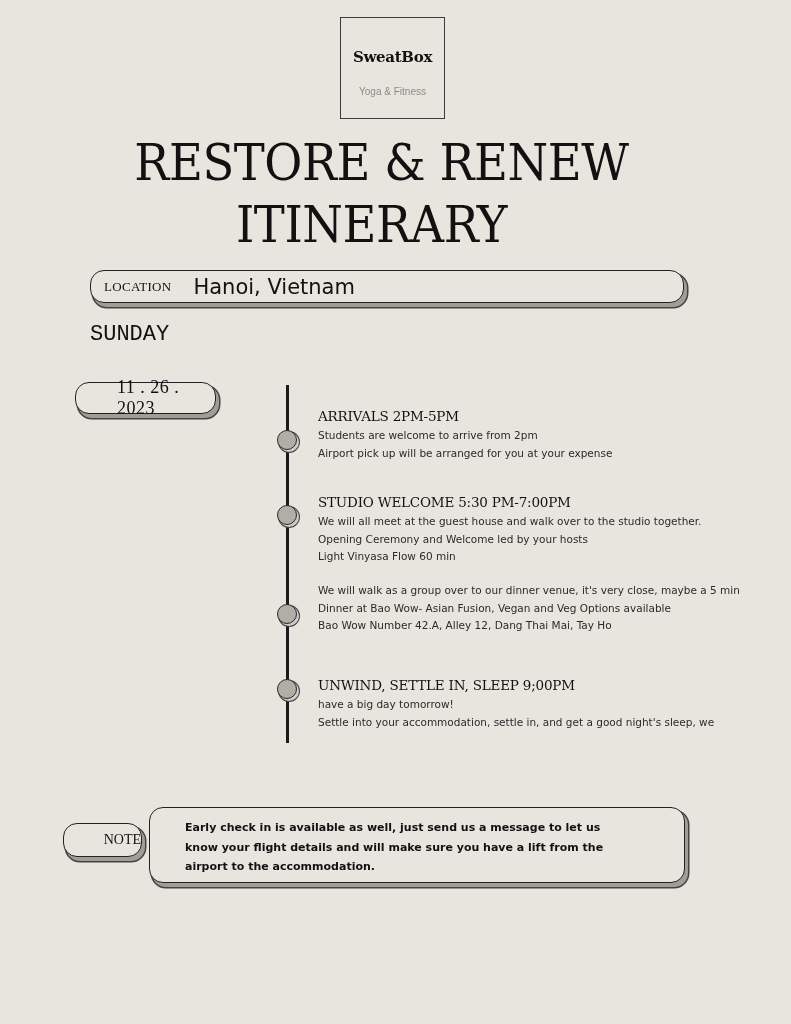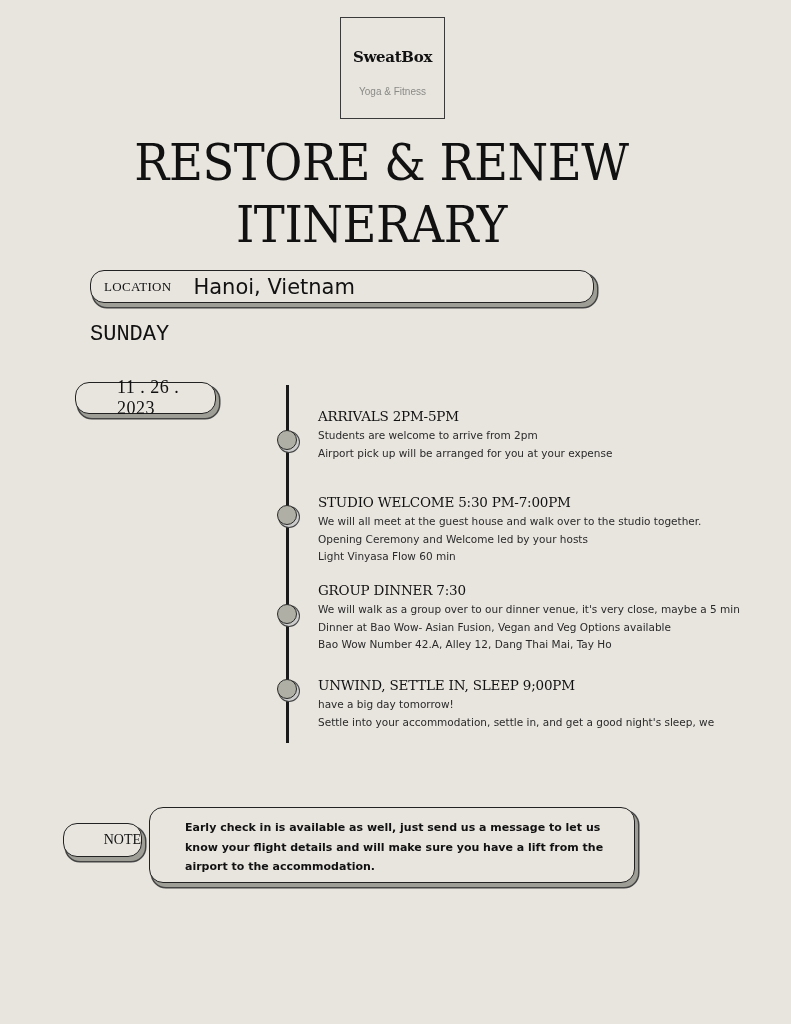--- a/index.html
+++ b/index.html
@@ -19,41 +19,41 @@
     font-family: "DejaVu Serif", serif; color: #111; font-size: 50px;
     letter-spacing: -0.5px; line-height: 1;
   }
   .title-1 { top: 138px; left: -14px; transform: scaleX(0.93); }
   .title-2 { top: 200px; left: -24px; transform: scaleX(0.93); }
 
   .pill {
     position: absolute; background: #e8e5df; border: 1.5px solid #222;
     border-radius: 14px; box-shadow: 3px 4px 0 0 #9e9e96, 3px 4px 0 1.5px #444;
   }
-  .location-pill { left: 90px; top: 270px; width: 504px; height: 33px; display: flex; align-items: center; padding-left: 13px; }
+  .location-pill { left: 90px; top: 270px; width: 594px; height: 33px; display: flex; align-items: center; padding-left: 13px; }
   .location-label { font-family: "Liberation Serif", serif; font-size: 13px; color: #111; letter-spacing: 0.3px; }
   .location-value { font-family: "DejaVu Sans", sans-serif; font-size: 21px; color: #111; margin-left: 22px; }
 
   .day-label { position: absolute; left: 90px; top: 322px; font-family: Liberation Mono, monospace; font-size: 22px; color: #111; }
   .date-pill { left: 75px; top: 382px; width: 141px; height: 32px; display: flex; align-items: center; justify-content: center; padding-left: 41px; }
   .date-text { font-family: "Liberation Serif", serif; font-size: 18px; color: #111; letter-spacing: 0.5px; }
 
   .timeline-line { position: absolute; left: 286px; top: 385px; width: 2.5px; height: 358px; background: #1a1a1a; }
   .timeline-dot {
     position: absolute; left: 277px; width: 20px; height: 20px; border-radius: 50%;
     background: #b0afa5; border: 1.5px solid #2a2a2a; box-shadow: 2px 2px 0 0 #ccc, 2px 2px 0 1px #444;
   }
 
   .event { position: absolute; left: 318px; width: 440px; }
   .event-title { font-family: "DejaVu Serif", serif; font-size: 13.5px; color: #111; letter-spacing: -0.2px; margin-bottom: 3px; }
   .event-line { font-family: "DejaVu Sans", sans-serif; font-size: 10.5px; color: #2a2a2a; line-height: 17.5px; white-space: nowrap; }
 
   .note-pill { left: 63px; top: 823px; width: 79px; height: 34px; display: flex; align-items: center; justify-content: flex-end; }
   .note-label { font-family: "Liberation Serif", serif; font-size: 14px; color: #111; }
-  .note-box { left: 149px; top: 807px; width: 486px; height: 76px; border-radius: 14px; padding: 10px 0 0 35px; }
+  .note-box { left: 149px; top: 807px; width: 536px; height: 76px; border-radius: 14px; padding: 10px 0 0 35px; }
   .note-text { font-family: "DejaVu Sans", sans-serif; font-weight: bold; font-size: 11px; color: #111; line-height: 19.5px; }
 </style>
 </head>
 <body>
 
 <div class="logo-box">
   <div class="logo-name">SweatBox</div>
   <div class="logo-sub">Yoga &amp; Fitness</div>
 </div>
 
@@ -83,21 +83,20 @@
 </div>
 
 <div class="event" style="top:494px">
   <div class="event-title">STUDIO WELCOME 5:30 PM-7:00PM</div>
   <div class="event-line">We will all meet at the guest house and walk over to the studio together.</div>
   <div class="event-line">Opening Ceremony and Welcome led by your hosts</div>
   <div class="event-line">Light Vinyasa Flow 60 min</div>
 </div>
 
 <div class="event" style="top:582px">
-  <div class="event-title">GROUP DINNER  7:30</div>
   <div class="event-line">We will walk as a group over to our dinner venue, it's very close, maybe a 5 min</div>
   <div class="event-line">Dinner at Bao Wow- Asian Fusion, Vegan and Veg Options available</div>
   <div class="event-line">Bao Wow Number 42.A, Alley 12, Dang Thai Mai, Tay Ho</div>
 </div>
 
 <div class="event" style="top:677px">
   <div class="event-title">UNWIND, SETTLE IN, SLEEP 9;00PM</div>
   <div class="event-line">have a big day tomorrow!</div>
   <div class="event-line">Settle into your accommodation, settle in, and get a good night's sleep, we</div>
 </div>

